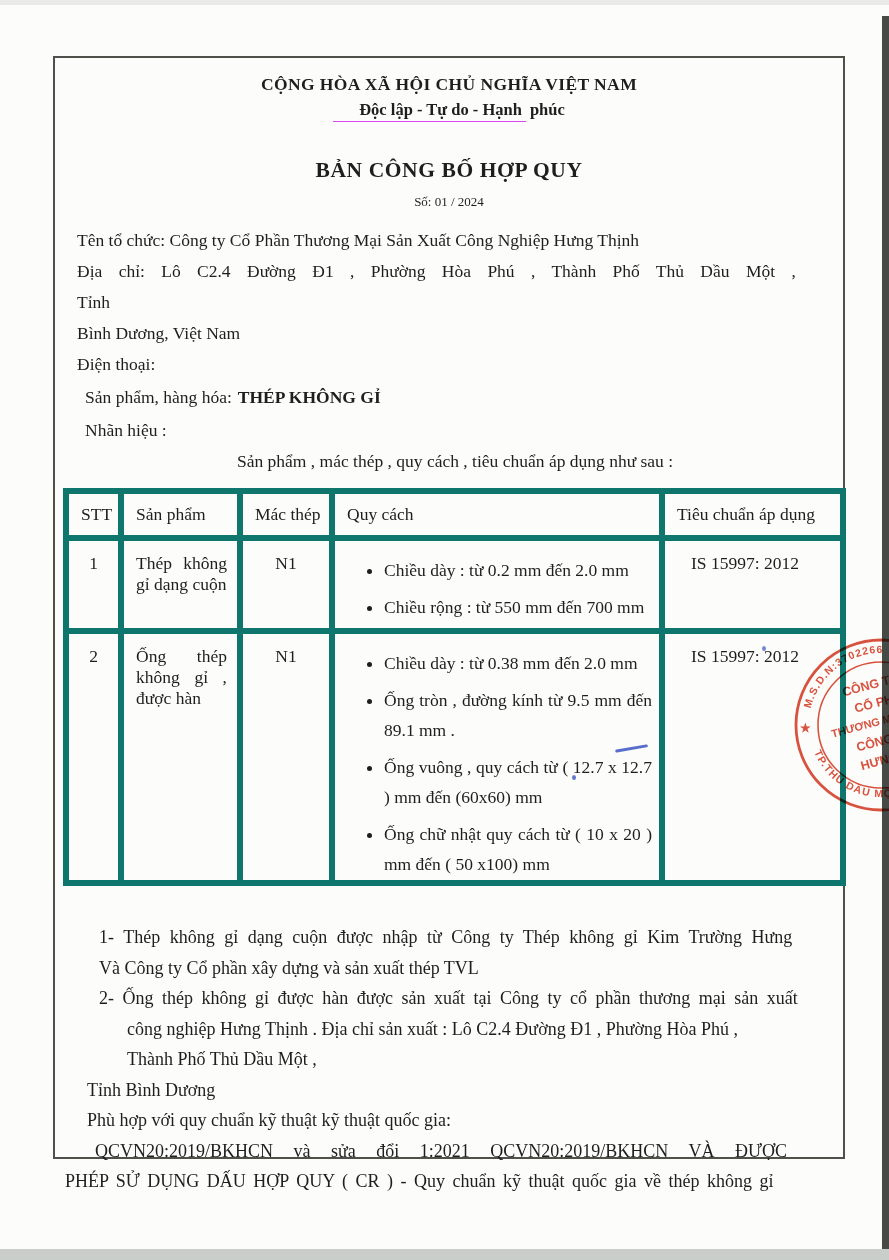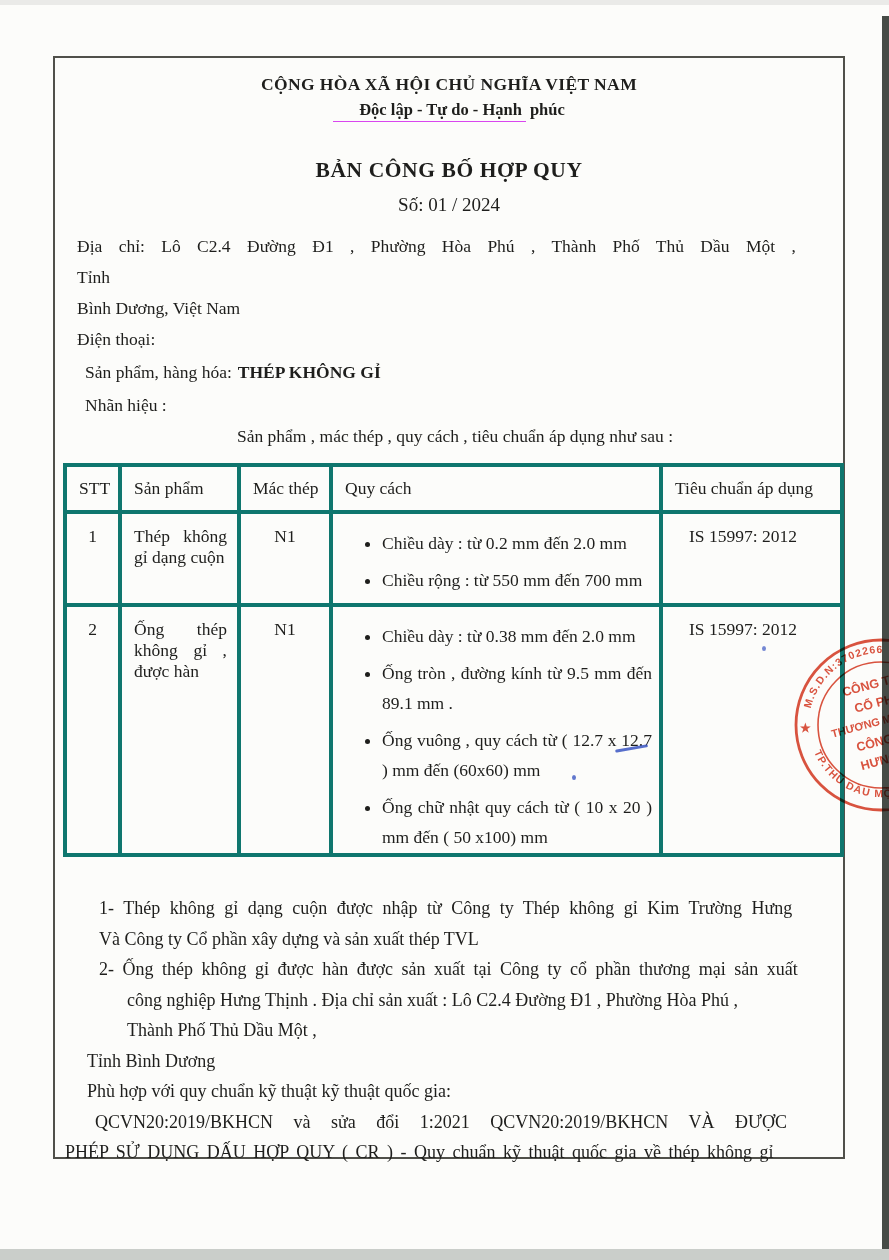--- a/index.html
+++ b/index.html
@@ -19,35 +19,35 @@
   .frame {
     position:absolute; left:53px; top:56px; width:792px; height:1103px;
     border:2px solid #50504a; background:transparent;
   }
 
   .nat-title { margin-top:16px; text-align:center; font-weight:bold; font-size:17.5px; letter-spacing:.4px; }
   .motto     { margin-top:5px;  text-align:center; font-weight:bold; font-size:16.5px; }
   .motto-u   { display:inline-block; border-bottom:1px solid #d946ef; padding:0 4px 1px 26px; }
   .motto-t   { padding-left:4px; }
   .doc-title { margin-top:36px; text-align:center; font-weight:bold; font-size:21.5px; letter-spacing:.6px; }
-  .doc-number{ margin-top:11px; text-align:center; font-size:19px; }
+  .doc-number{ margin-top:11px; text-align:center; font-size:13px; }
 
   .info { margin:15px 20px 0 22px; font-size:17.5px; line-height:31px; }
   .info p { margin:0; }
   .ws-wide { word-spacing:12px; }
   .ind  { margin-left:8px !important; margin-top:2px !important; }
   .ind2 { margin-left:10px !important;text-align:center; }
   .bold { font-weight:bold; }
   .lbl  { margin-right:6px; }
 
   table.spec-table {
     margin:11px 0 0 8px; border-collapse:collapse; table-layout:fixed;
     width:777px; font-size:17.5px;
   }
-  .spec-table th, .spec-table td { border:4px solid #0f766e; font-weight:normal; }
+  .spec-table th, .spec-table td { border:6px solid #0f766e; font-weight:normal; }
   .spec-table th { height:47px; text-align:left; padding:4px 8px 4px 12px; vertical-align:middle; }
   .spec-table th.h-stt { text-align:left; padding-left:12px; }
   .spec-table td { vertical-align:top; padding-top:12px; }
   .c-stt   { text-align:center; }
   .c-prod  { padding:12px 10px 0 12px; text-align:justify; }
   .c-grade { text-align:center; }
   .c-spec ul { margin:2px 0 0 0; padding:0 6px 0 48px; list-style:disc outside; }
   .c-spec li { text-align:justify; line-height:30px; }
   .c-spec li + li { margin-top:7px;font-family:Liberation Serif, serif; }
   .c-std   { padding-left:26px; padding-right:6px; }
@@ -86,20 +86,21 @@
 
   <div class="frame">
 
     <div class="nat-title">CỘNG HÒA XÃ HỘI CHỦ NGHĨA VIỆT NAM</div>
     <div class="motto"><span class="motto-u">Độc lập - Tự do - Hạnh</span><span class="motto-t">phúc</span></div>
 
     <div class="doc-title">BẢN CÔNG BỐ HỢP QUY</div>
     <div class="doc-number">Số: 01 / 2024</div>
 
     <div class="info">
+      <p>Tên tổ chức: Công ty Cổ Phần Thương Mại Sản Xuất Công Nghiệp Hưng Thịnh</p>
       <p><span class="ws-wide">Địa chỉ: Lô C2.4 Đường Đ1 , Phường Hòa Phú , Thành Phố Thủ Dầu Một , Tỉnh</span><br><span>Bình Dương, Việt Nam</span></p>
       <p>Điện thoại:</p>
       <p class="ind"><span class="lbl">Sản phẩm, hàng hóa:</span><span class="bold">THÉP KHÔNG GỈ</span></p>
       <p class="ind">Nhãn hiệu :</p>
       <p class="ind2">Sản phẩm , mác thép , quy cách , tiêu chuẩn áp dụng như sau :</p>
     </div>
 
     <table class="spec-table">
       <colgroup>
         <col style="width:55px">

